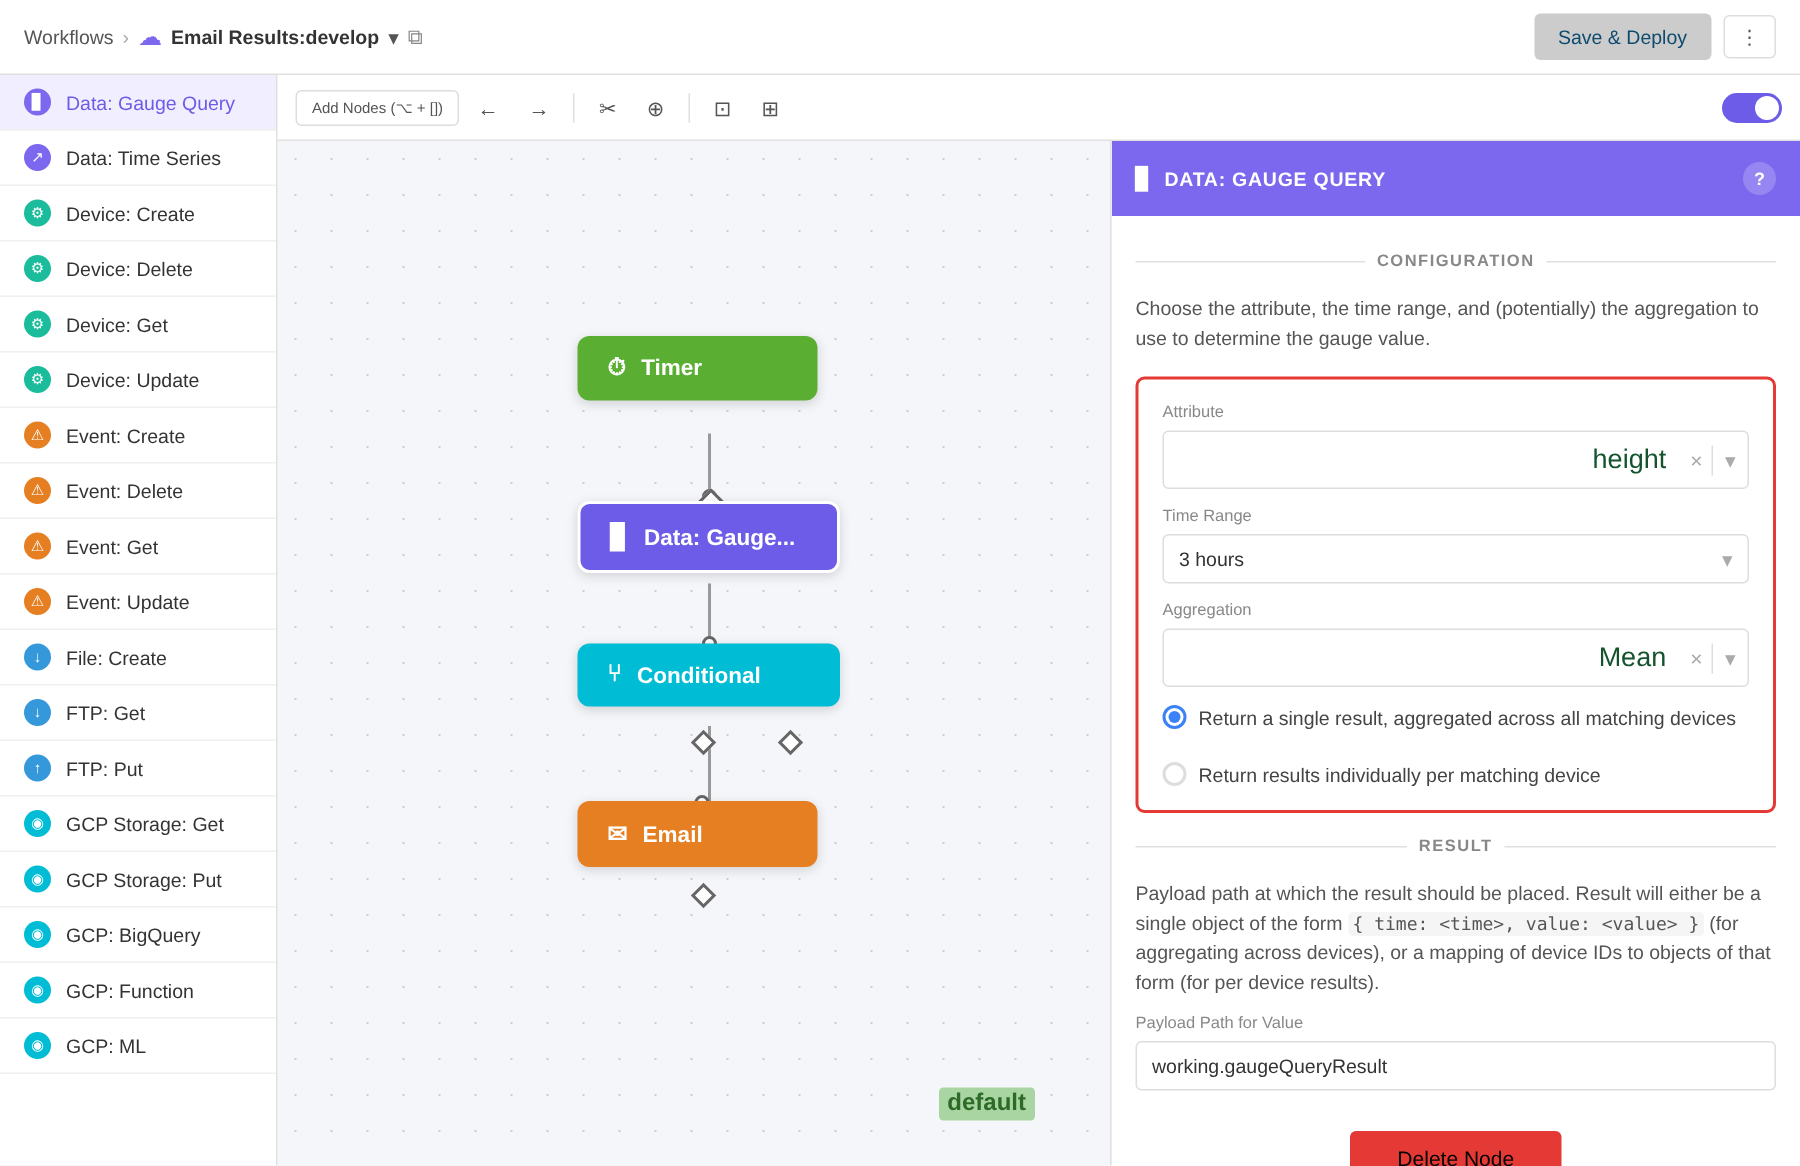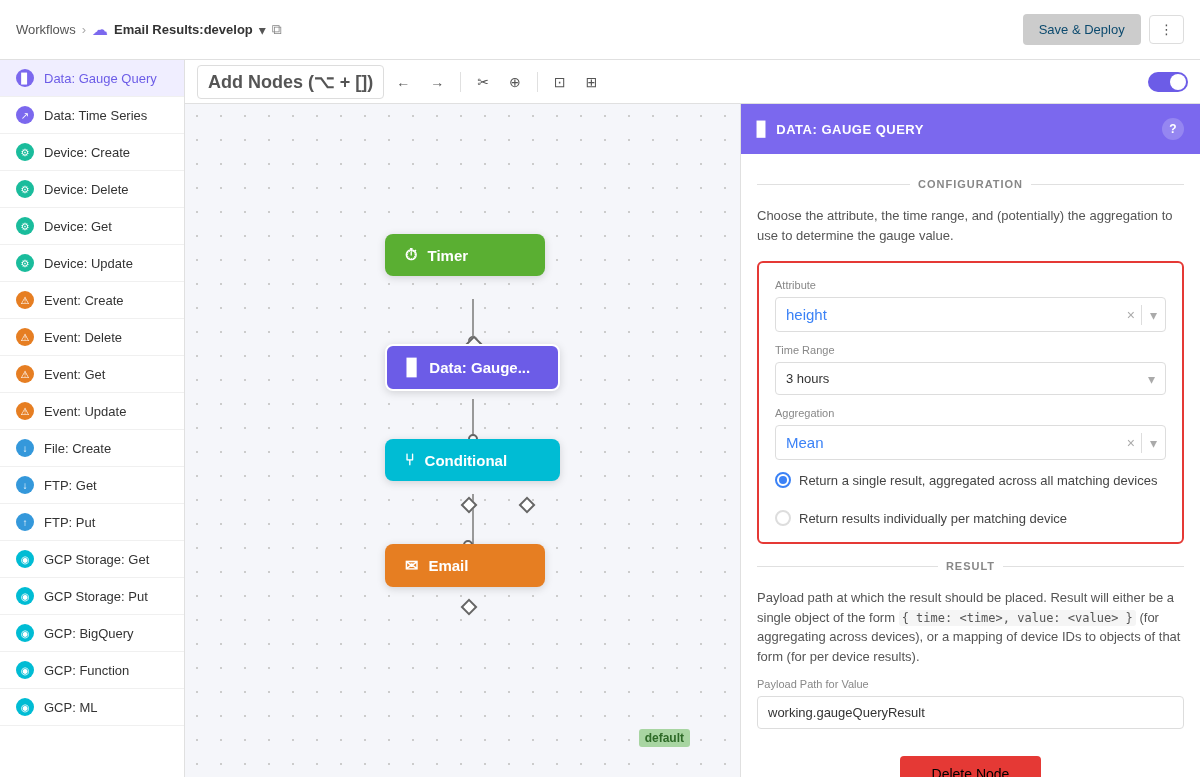--- a/index.html
+++ b/index.html
@@ -1,21 +1,21 @@
 <!DOCTYPE html>
 <html><head>
   <meta charset="utf-8">
   <style>
     * { box-sizing: border-box; margin: 0; padding: 0; font-family: -apple-system, BlinkMacSystemFont, 'Segoe UI', sans-serif; }
     body { width: 1200px; height: 777px; overflow: hidden; background: #f5f6fa; display: flex; flex-direction: column; }
 
     
     .topbar {
       display: flex; align-items: center; justify-content: space-between;
-      height: 60px; background: #fff; border-bottom: 1px solid #e0e0e0;
+      height: 50px; background: #fff; border-bottom: 1px solid #e0e0e0;
       padding: 12px 16px; flex-shrink: 0;
     }
     .topbar-left { display: flex; align-items: center; gap: 6px; font-size: 13px; color: #555; }
     .topbar-left .workflows-link { color: #555; cursor: pointer; }
     .topbar-left .chevron { color: #aaa; }
     .topbar-left .cloud-icon { color: #7b68ee; font-size: 16px; }
     .topbar-left .workflow-name { font-weight: 600; color: #333; }
     .topbar-left .dropdown-btn { background: none; border: none; cursor: pointer; color: #555; font-size: 14px; }
     .topbar-left .copy-btn { background: none; border: none; cursor: pointer; color: #888; font-size: 14px; }
     .topbar-right { display: flex; align-items: center; gap: 8px; }
@@ -56,22 +56,22 @@
       height: 44px; background: #fff; border-bottom: 1px solid #e0e0e0;
       padding: 0 12px; flex-shrink: 0;
     }
     .toolbar-btn {
       background: none; border: none; cursor: pointer;
       color: #555; font-size: 14px; padding: 4px 8px;
       border-radius: 4px; display: flex; align-items: center; gap: 4px;
     }
     .add-nodes-btn {
       border: 1px solid #ddd; border-radius: 4px;
-      padding: 5px 10px; font-size: 18px; color: #555;
-      background: #fff; cursor: pointer; font-weight: bold;
+      padding: 5px 10px; font-size: 10px; color: #555;
+      background: #fff; cursor: pointer;
     }
     .toolbar-sep { width: 1px; height: 20px; background: #e0e0e0; margin: 0 4px; }
     .toggle-switch {
       width: 40px; height: 20px; background: #ccc; border-radius: 10px;
       position: relative; cursor: pointer; margin-left: auto;
     }
     .toggle-switch.on { background: #6c5ce7; }
     .toggle-knob {
       width: 16px; height: 16px; background: #fff; border-radius: 50%;
       position: absolute; top: 2px; right: 2px; transition: left 0.2s;
@@ -111,21 +111,21 @@
       background: #fff; border: 2px solid #666;
       transform: rotate(45deg);
     }
 
     
     .canvas-svg { position: absolute; top: 0; left: 0; width: 100%; height: 100%; pointer-events: none; }
 
     
     .default-badge {
       position: absolute; bottom: 30px; right: 50px;
-      background: #a8d5a2; color: #2d6a27; font-size: 12px;
+      background: #a8d5a2; color: #2d6a27; font-size: 16px;
       padding: 2px 6px; border-radius: 3px; font-weight: 600;
     }
 
     
     .right-panel {
       width: 460px; background: #fff; border-left: 1px solid #e0e0e0;
       display: flex; flex-direction: column; overflow-y: auto; flex-shrink: 0;
     }
     .panel-header {
       background: #7b68ee; color: #fff; padding: 14px 16px;
@@ -155,22 +155,23 @@
 
     .field-label { font-size: 11px; color: #888; margin-bottom: 6px; font-weight: 500; }
 
     .field-input-wrap {
       display: flex; align-items: center;
       border: 1px solid #ddd; border-radius: 4px;
       background: #fff; margin-bottom: 12px;
     }
     .field-input {
       flex: 1; border: none; outline: none;
-      padding: 8px 10px; font-size: 15px; color: #3b82f6;
+      padding: 8px 10px; font-size: 18px; color: #14532d;
       background: transparent;
+      text-align: right;
     }
     .field-clear-btn {
       background: none; border: none; cursor: pointer;
       color: #aaa; font-size: 14px; padding: 0 6px;
     }
     .field-divider-v { width: 1px; height: 20px; background: #ddd; }
     .field-chevron {
       background: none; border: none; cursor: pointer;
       color: #aaa; font-size: 14px; padding: 0 8px;
     }

